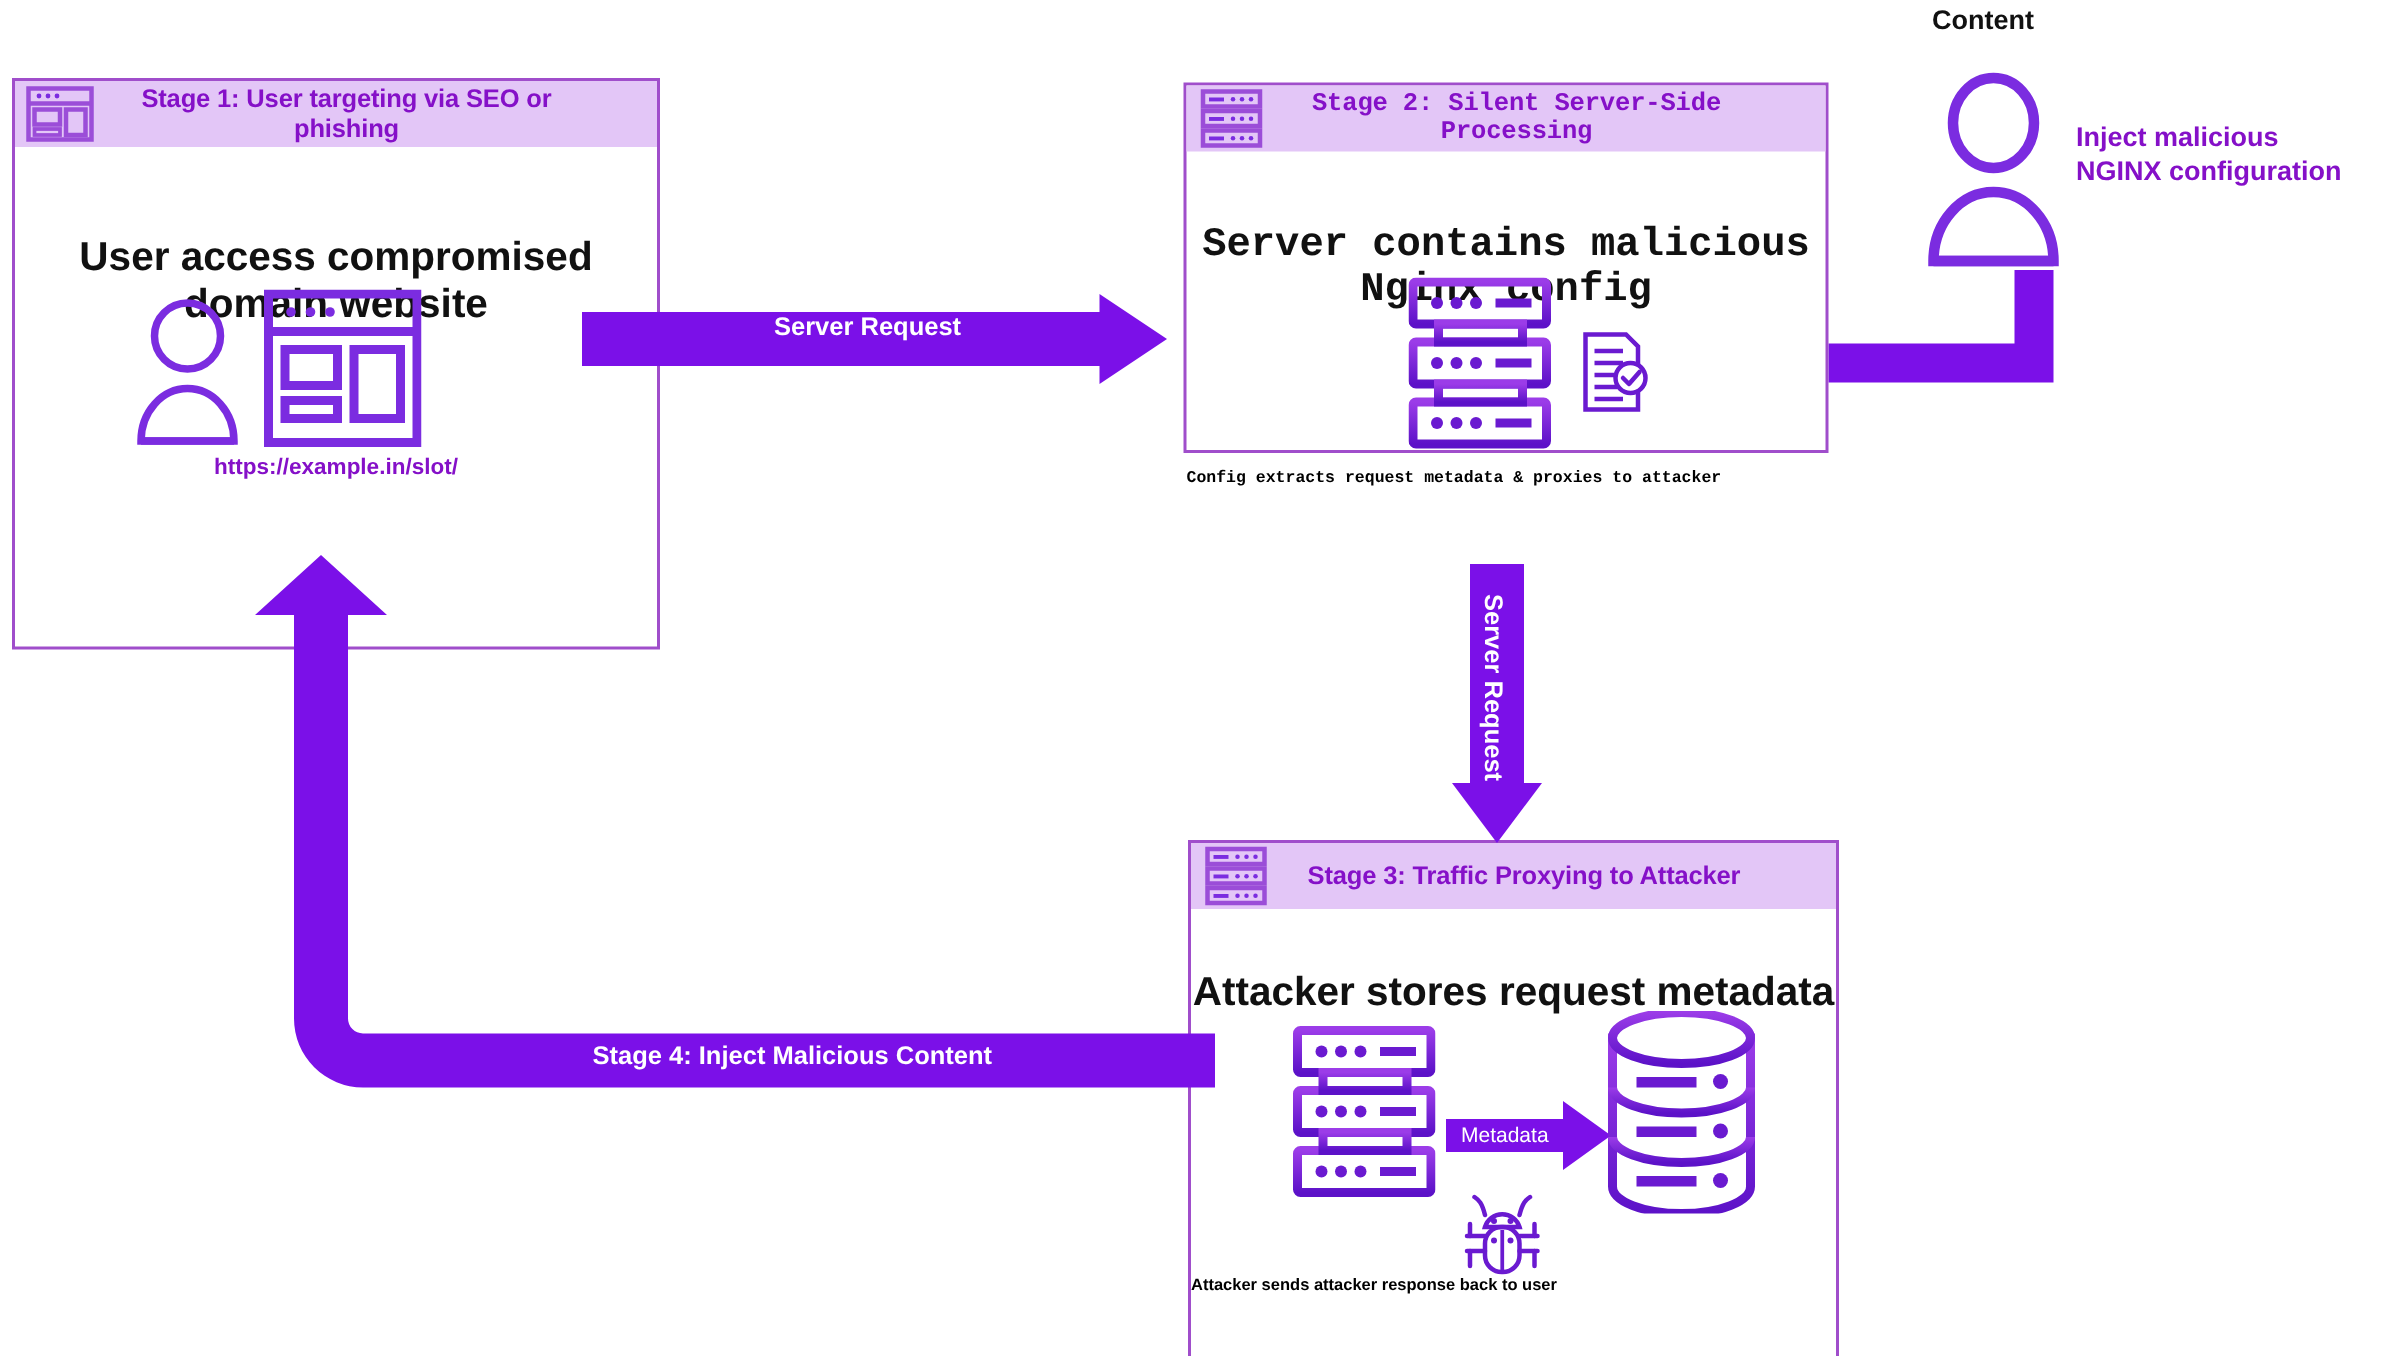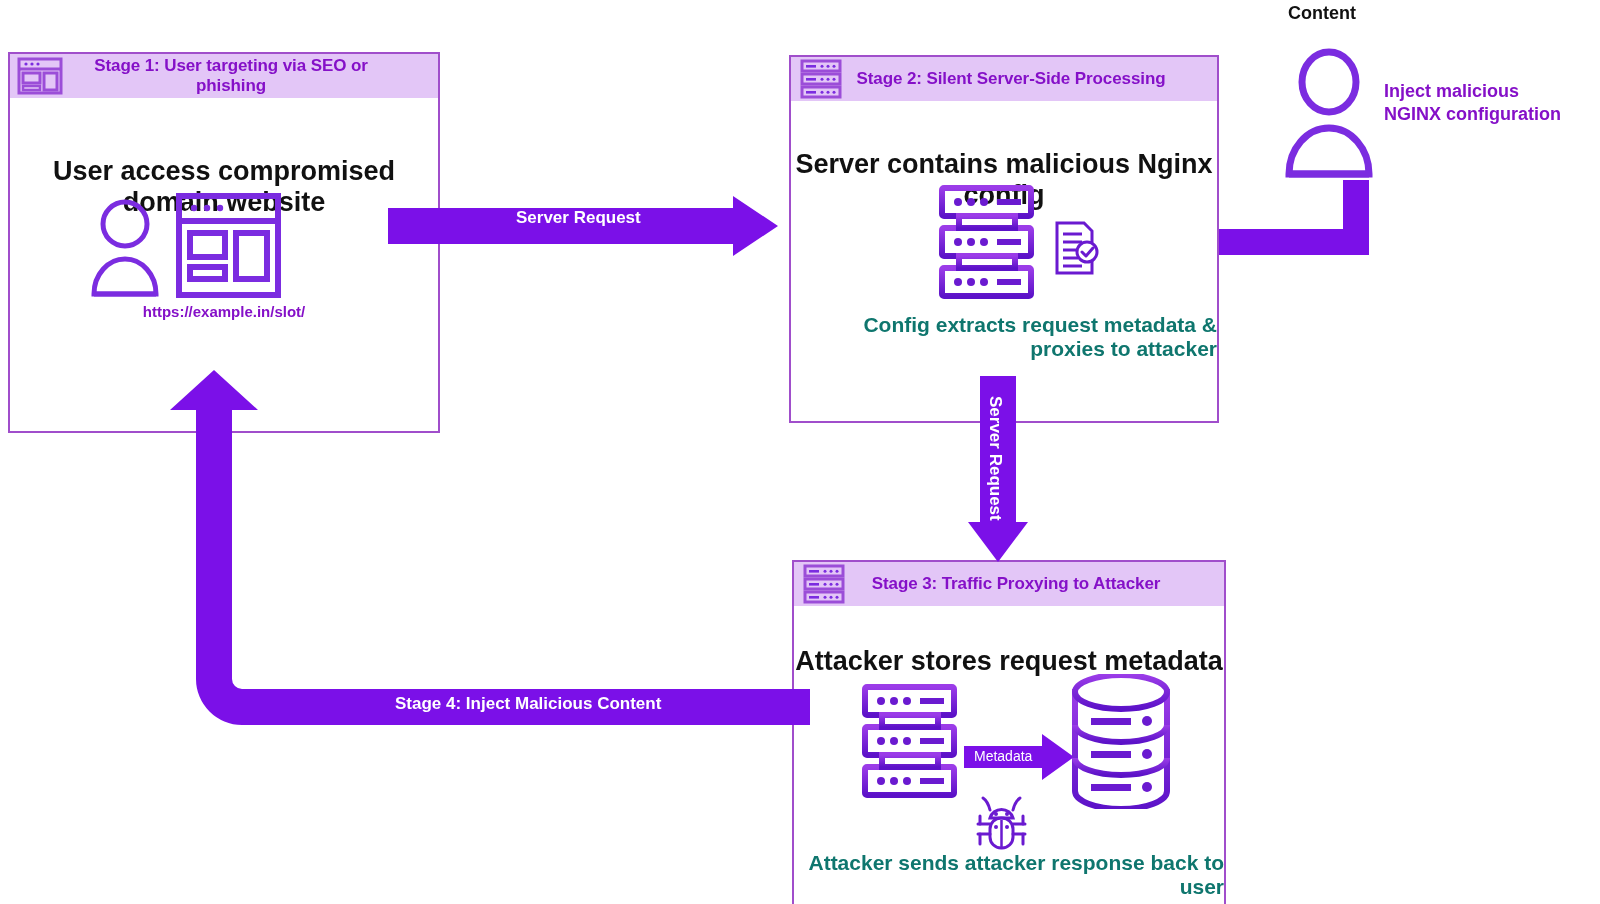--- a/index.html
+++ b/index.html
@@ -56,23 +56,23 @@
     position:absolute;
     left:0;right:0;
     text-align:center;
     color:#111111;
     font-size:27px;
     font-weight:bold;
   }
   .stage-caption{
     position:absolute;
     left:0;right:0;
-    text-align:right;
-    color:#0f766e;
-    font-size:21px;
+    text-align:left;
+    color:#000000;
+    font-size:11px;
     font-weight:bold;
   }
   .stage-url{
     position:absolute;
     left:0;right:0;
     text-align:center;
     color:#8510c8;
     font-size:15px;
     font-weight:bold;
   }
@@ -184,21 +184,21 @@
           <rect x="14" y="40" width="35" height="24" fill="none" stroke="#7b2ce0" stroke-width="6"></rect>
           <rect x="14" y="74" width="35" height="12" fill="none" stroke="#7b2ce0" stroke-width="6"></rect>
           <rect x="60" y="40" width="31" height="46" fill="none" stroke="#7b2ce0" stroke-width="6"></rect>
         </svg>
       </div>
 
       <div class="stage-url" style="top:205px;">https://example.in/slot/</div>
     </div>
   </div>
 
-  <div class="stage-box" style="left:789px;top:55px;width:430px;height:368px;">
+  <div class="stage-box" style="left:789px;top:55px;width:430px;height:247px;font-family:Liberation Mono, monospace;">
     <div class="stage-header">
       <div class="stage-header-icon">
         <svg width="44" height="40" viewBox="0 0 44 40">
           <rect x="3" y="2" width="38" height="10" fill="none" stroke="#9b4dd8" stroke-width="3"></rect>
           <rect x="3" y="15" width="38" height="10" fill="none" stroke="#9b4dd8" stroke-width="3"></rect>
           <rect x="3" y="28" width="38" height="10" fill="none" stroke="#9b4dd8" stroke-width="3"></rect>
           <rect x="7" y="6" width="10" height="2.6" fill="#7b2ce0"></rect>
           <circle cx="23" cy="7.2" r="1.5" fill="#7b2ce0"></circle>
           <circle cx="29" cy="7.2" r="1.5" fill="#7b2ce0"></circle>
           <circle cx="35" cy="7.2" r="1.5" fill="#7b2ce0"></circle>

